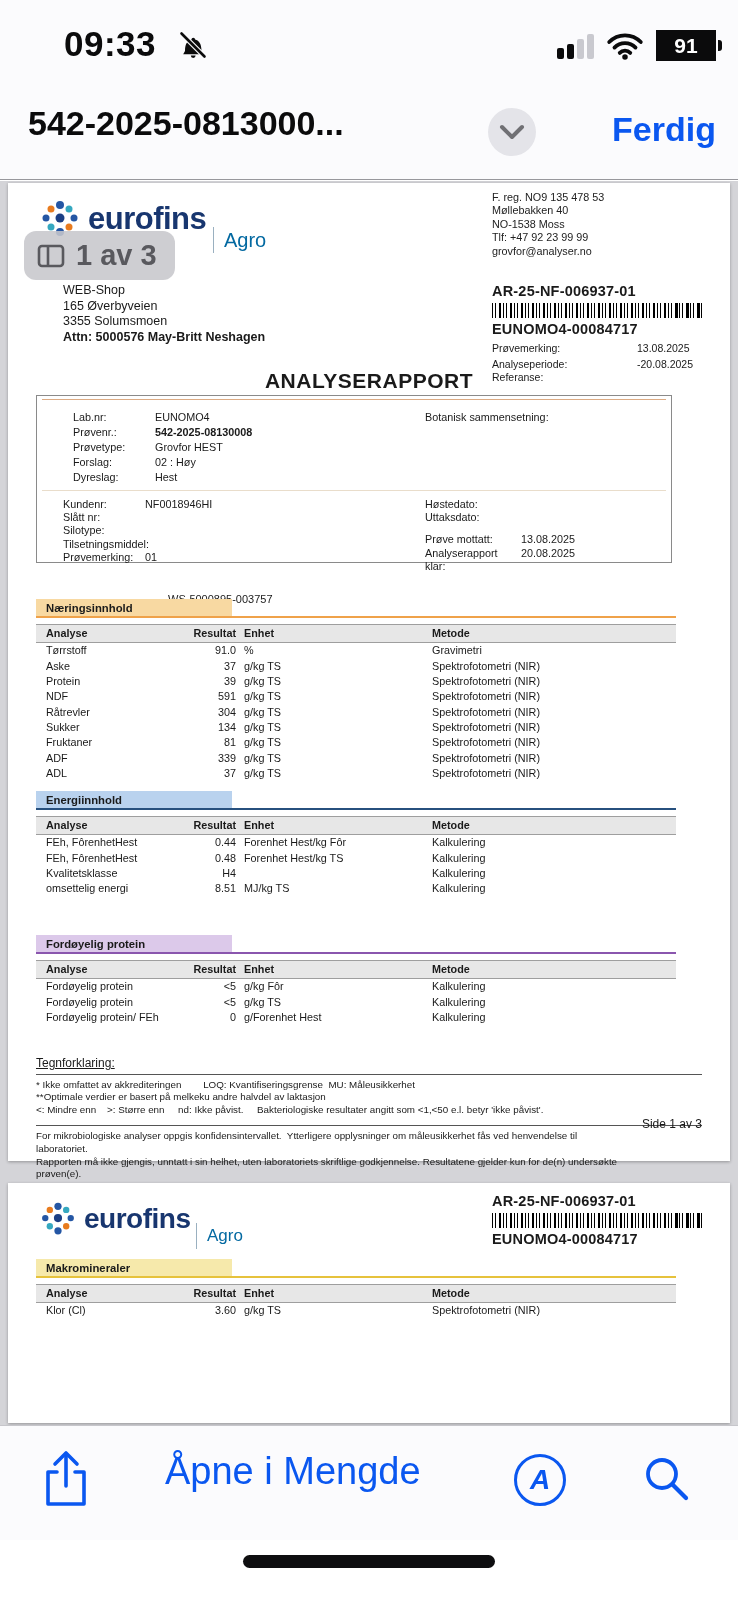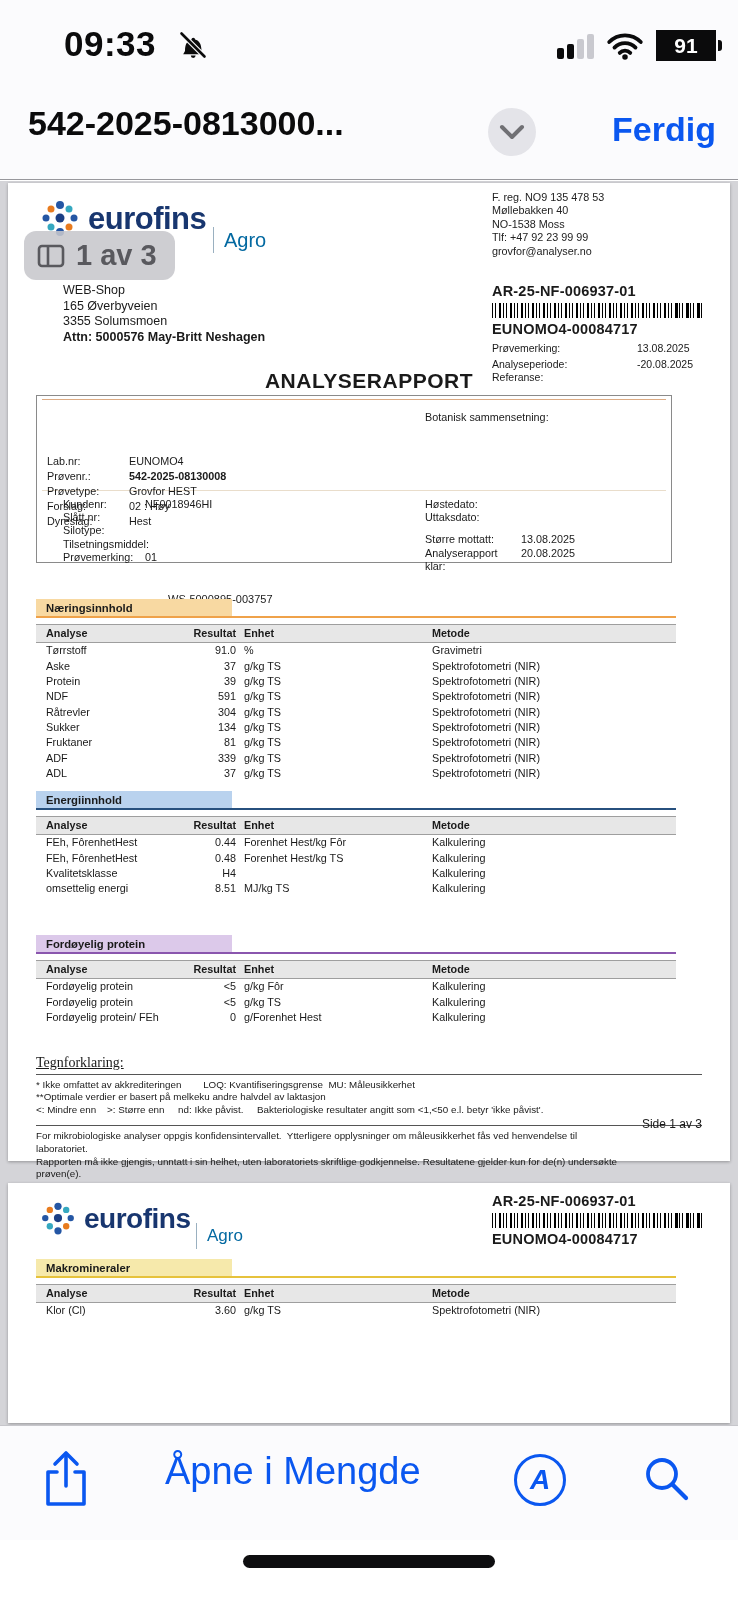--- a/index.html
+++ b/index.html
@@ -78,21 +78,21 @@
   .data-table col.c1{width:150px;} .data-table col.c2{width:52px;} .data-table col.c3{width:184px;} .data-table col.c4{width:auto;}
   .data-table th { background:#e7e7e7; border-top:1px solid #9e9e9e; border-bottom:1px solid #9e9e9e; font-weight:700; text-align:left; padding:2.5px 0 2.5px 10px; }
   .data-table th:nth-child(2) { text-align:right; padding:2.5px 2px 2.5px 0; }
   .data-table th:nth-child(3) { padding-left:6px; }
   .data-table td { padding:1.7px 0 1.7px 10px; white-space:nowrap; overflow:hidden; }
   .data-table td:nth-child(2) { text-align:right; padding:1.7px 2px 1.7px 0; }
   .data-table td:nth-child(3) { padding-left:6px; }
 
   
   .legend { position:absolute; left:28px; right:28px; top:874px; font-size:9.8px; line-height:12.6px; color:#1a1a1a; }
-  .legend-heading { font-size:14px; text-decoration:underline; margin-bottom:4px;font-family:Liberation Serif, serif; }
+  .legend-heading { font-size:12px; text-decoration:underline; margin-bottom:4px; }
   .legend-rule { border-top:1px solid #555; margin:3px 0 4px 0; }
   .legend-line { white-space:pre-wrap; }
   .legend .gap { height:6px; }
   .page-num { position:absolute; right:28px; top:934px; font-size:12px; }
 
   
   .toolbar { position:absolute; top:1425px; left:0; width:738px; height:115px; background:#fbfbfd; border-top:1px solid #c6c6cb; }
   .toolbar .open-label { position:absolute; left:165px; top:24px; font-size:38px; font-weight:500; color:var(--accent-blue,#0a57f0); }
   .tb-share { position:absolute; left:40px; top:22px; }
   .tb-acircle { position:absolute; left:514px; top:28px; width:52px; height:52px; border:3.5px solid var(--accent-blue,#0a57f0); border-radius:50%; display:flex; align-items:center; justify-content:center; font-size:28px; font-weight:700; font-style:italic; color:var(--accent-blue,#0a57f0); }
@@ -201,21 +201,21 @@
     <div class="meta-row">
         <span class="lbl">Referanse:</span>
         <span></span>
       </div>
   </div>
 
   <div class="report-title">ANALYSERAPPORT</div>
 
   <div class="info-box">
     <div class="info-divider"></div>
-    <div class="info-group g-left" style="left:10px; top:14px;margin-top:44px;">
+    <div class="info-group g-left" style="left:36px; top:14px;">
       <div class="ig-row">
           <span class="lbl">Lab.nr:</span>
           <span>EUNOMO4</span>
         </div>
       <div class="ig-row">
           <span class="lbl">Prøvenr.:</span>
           <span class="val-bold">542-2025-08130008</span>
         </div>
       <div class="ig-row">
           <span class="lbl">Prøvetype:</span>
@@ -255,21 +255,21 @@
         </div>
     </div>
     <div class="info-group bot g-right" style="left:388px; top:102px;">
       <div class="ig-row">
           <span class="lbl">Høstedato:</span>
         </div>
       <div class="ig-row">
           <span class="lbl">Uttaksdato:</span>
         </div>
       <div class="ig-row" style="margin-top:9px;">
-          <span class="lbl">Større mottatt:</span>
+          <span class="lbl">Prøve mottatt:</span>
           <span>13.08.2025</span>
         </div>
       <div class="ig-row">
           <span class="lbl">Analyserapport klar:</span>
           <span>20.08.2025</span>
         </div>
     </div>
   </div>
 
   <div class="ws-ref">WS-5000895-003757</div>

